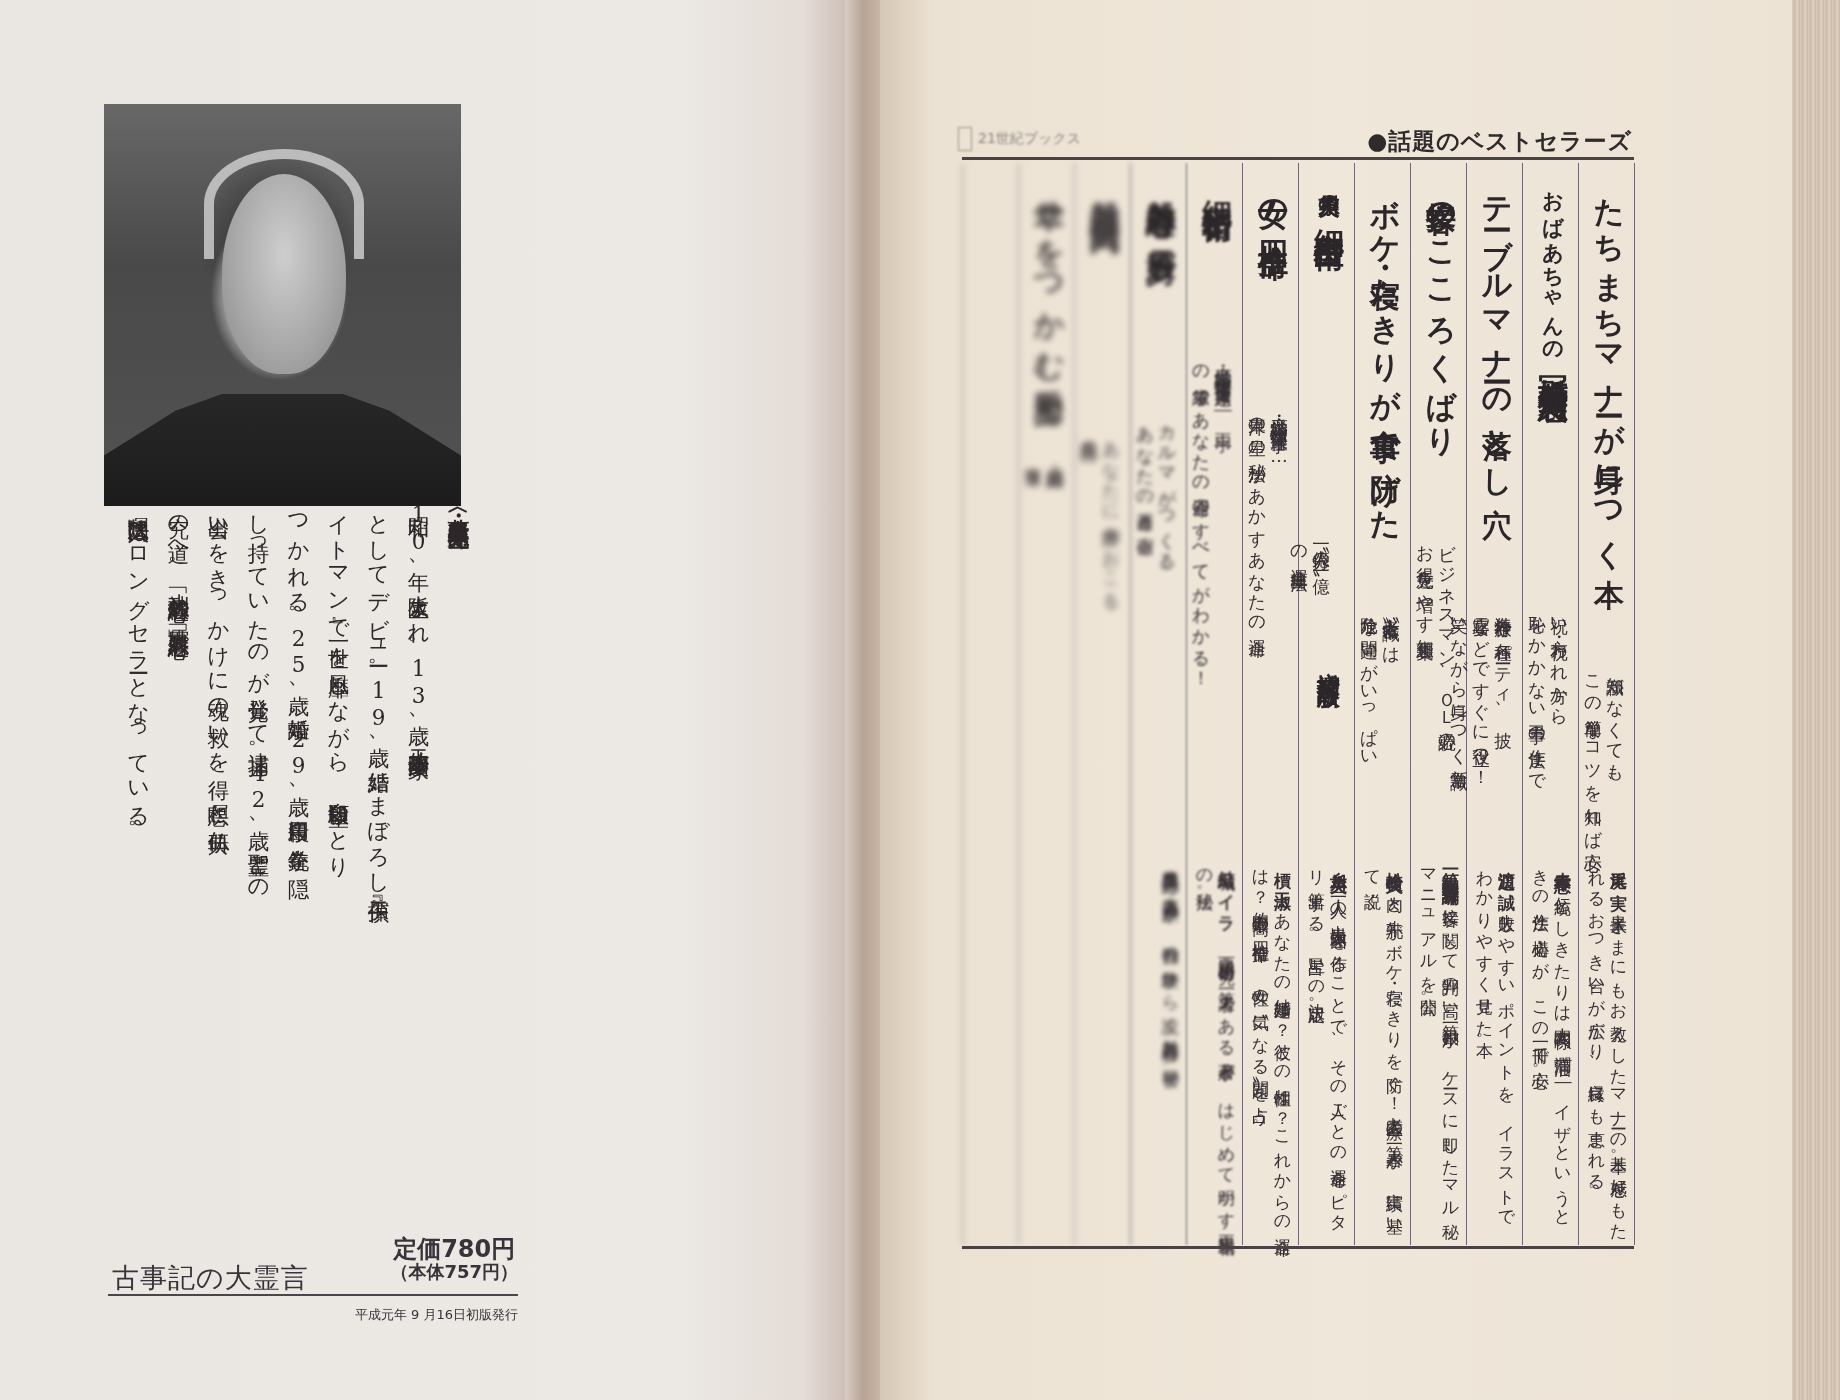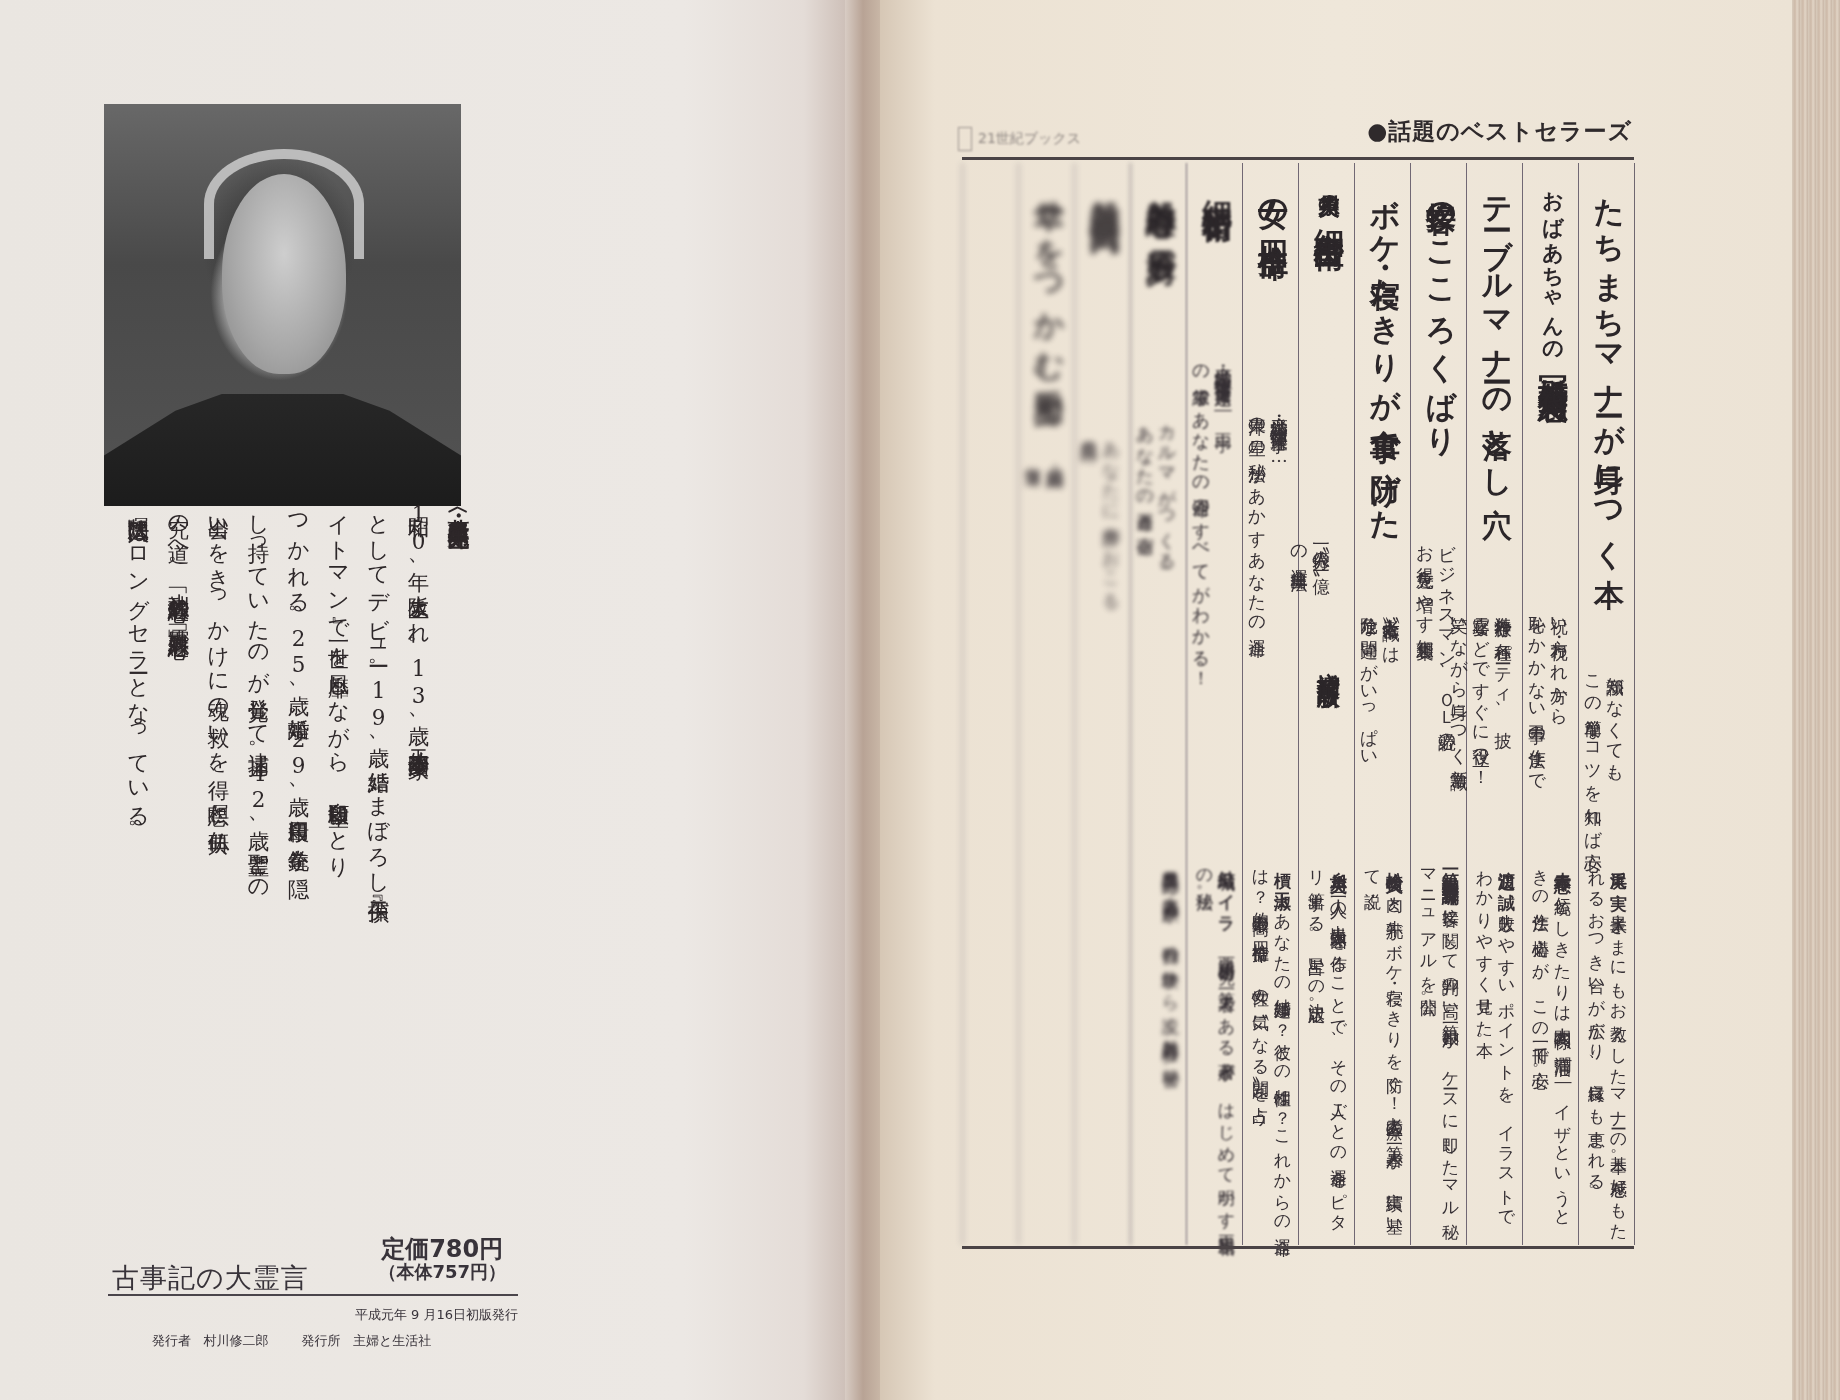--- a/index.html
+++ b/index.html
@@ -56,36 +56,36 @@
     position: absolute; left: 108px; top: 500px; width: 370px; height: 470px;
     font-size: 21.5px; line-height: 40px; letter-spacing: 1.2px;
     font-family: "DejaVu Serif", serif; color: #2d2729;
   }
   .bio-heading { font-family: "DejaVu Sans", sans-serif; font-weight: bold; }
   .colophon {
     position: absolute; left: 108px; top: 1232px; width: 410px;
     font-family: "DejaVu Sans", sans-serif; color: #38333a;
   }
   .colophon-title { position: absolute; left: 4px; top: 28px; font-size: 27px; letter-spacing: 1px; }
-  .colophon-price { position: absolute; right: 12px; top: 4px; text-align: center; font-weight: bold; }
+  .colophon-price { position: absolute; right: 0; top: 4px; text-align: center; font-weight: bold; }
   .colophon-price .p1 { font-size: 24px; line-height: 26px; }
   .colophon-price .p2 { font-size: 18px; line-height: 20px; }
   .colophon-rule { position: absolute; left: 0; top: 62px; width: 410px; height: 2px; background: #4a454b; }
   .colophon-lines { position: absolute; left: 0; top: 70px; width: 410px; font-size: 13px; line-height: 26px; }
   .colophon-lines div { text-align: right; }
   .colophon-lines .pub { text-align: left; padding-left: 44px; }
   .colophon-lines .pub span { display: inline-block; }
   
   .series-mark {
     position: absolute; left: 958px; top: 127px; font-size: 14px;
     font-family: "DejaVu Sans", sans-serif; color: #8c8480; filter: blur(1.3px);
   }
   .series-box { display: inline-block; width: 12px; height: 22px; border: 1px solid #9a928d; vertical-align: middle; margin-right: 6px; }
   .section-title {
-    position: absolute; right: 208px; top: 116px; font-size: 23px; font-weight: bold;
+    position: absolute; right: 208px; top: 126px; font-size: 23px; font-weight: bold;
     font-family: "DejaVu Sans", sans-serif; color: #2f2a2c; letter-spacing: 1px;
   }
   .top-rule { position: absolute; left: 962px; top: 157px; width: 672px; height: 3px; background: #4a4345; }
   .bottom-rule { position: absolute; left: 962px; top: 1246px; width: 672px; height: 3px; background: #4a4345; }
   .table {
     position: absolute; left: 962px; top: 163px; width: 672px; height: 1082px;
     display: flex; flex-direction: row-reverse; border-right: 1px solid #6f6770;
   }
   .col {
     position: relative; width: 56px; height: 100%; box-sizing: border-box;
@@ -135,23 +135,20 @@
 
   <div class="colophon">
     <div class="colophon-title">古事記の大霊言</div>
     <div class="colophon-price">
       <div class="p1">定価780円</div>
       <div class="p2">（本体757円）</div>
     </div>
     <div class="colophon-rule"></div>
     <div class="colophon-lines">
       <div>平成元年 9 月16日初版発行</div>
-      <div class="pub">
-        <span>発行者</span>&nbsp;&nbsp;&nbsp;<span>村川修二郎</span>&nbsp;&nbsp;&nbsp;&nbsp;&nbsp;&nbsp;&nbsp;&nbsp;<span>発行所</span>&nbsp;&nbsp;&nbsp;<span>主婦と生活社</span>
-      </div>
     </div>
   </div>
 </div>
 
 <div class="gutter"></div>
 
 <div class="page-right"></div>
 
 <div class="series-mark">
   <span class="series-box"></span><span>21世紀ブックス</span>

